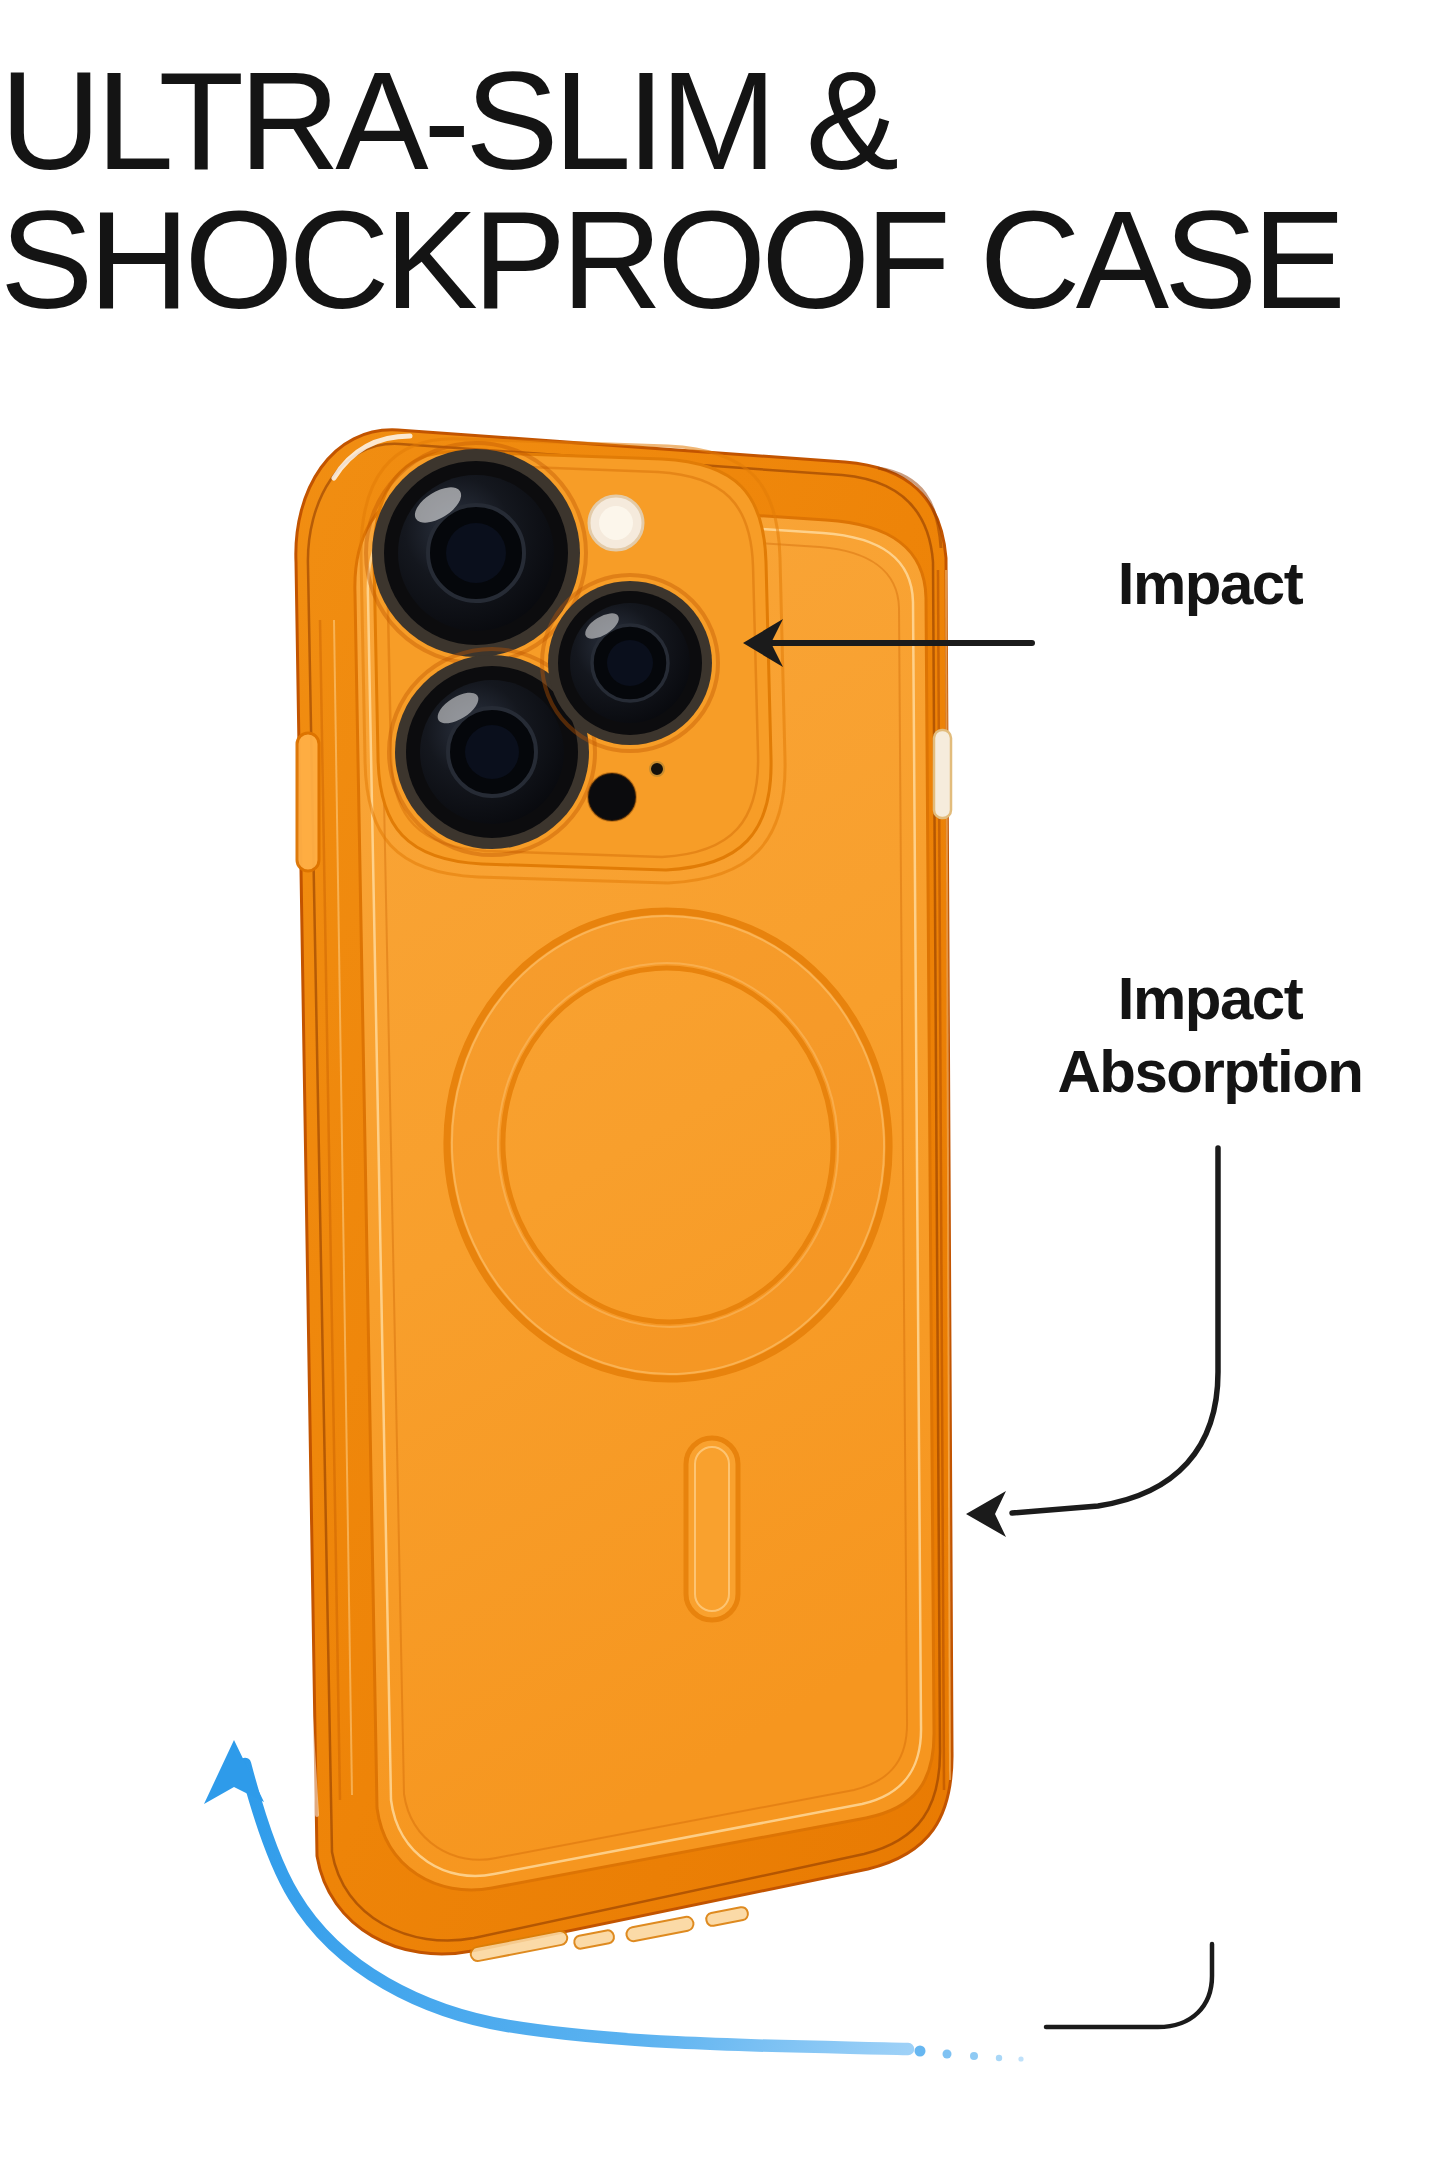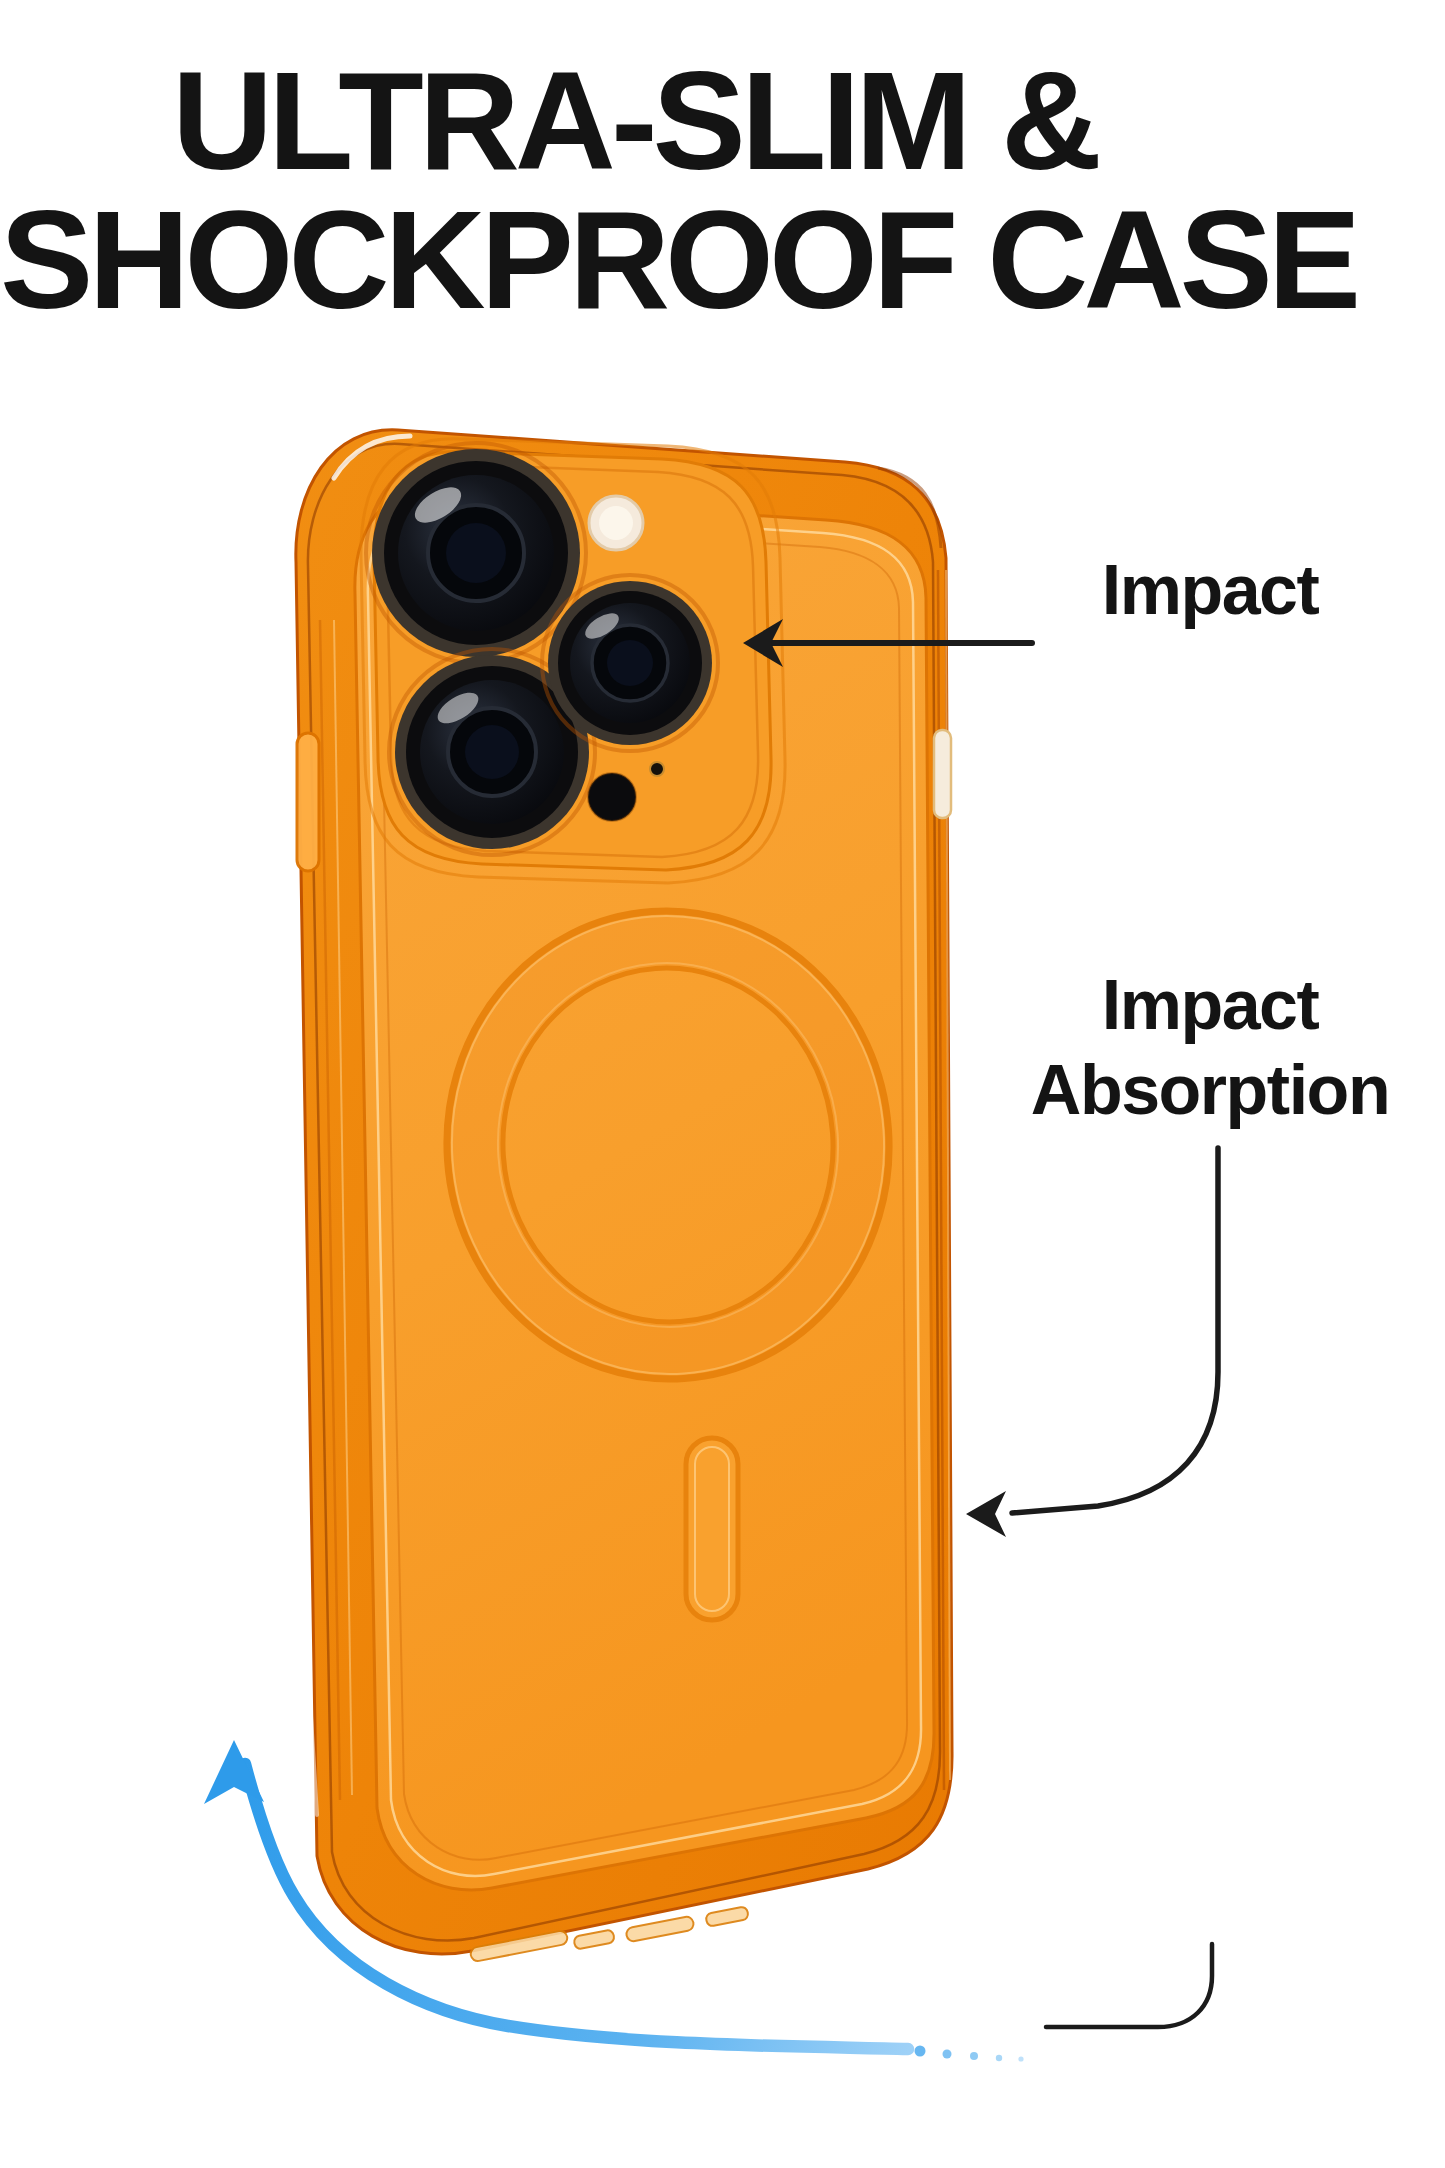--- a/index.html
+++ b/index.html
@@ -10,27 +10,27 @@
   body{
     background:var(--bg);
     font-family:"Liberation Sans", sans-serif;
     position:relative;
     overflow:hidden;
   }
   .canvas{position:absolute;inset:0;width:1445px;height:2168px;}
   .illustration{position:absolute;left:0;top:0;width:1445px;height:2168px;}
   .page-title{
     position:absolute;left:0;top:52px;width:1269px;
-    text-align:center;color:var(--ink);
-    font-size:140px;font-weight:700;line-height:0.99;
+    color:var(--ink);
+    font-size:140px;font-weight:400;line-height:0.99;
     letter-spacing:-5px;white-space:nowrap;
   }
   .callout{
     position:absolute;width:470px;text-align:center;color:var(--ink);
-    font-size:70px;font-weight:700;line-height:1.21;letter-spacing:-1.5px;
+    font-size:60px;font-weight:700;line-height:1.21;letter-spacing:-1.5px;
     white-space:nowrap;
   }
   .callout.impact{left:975px;top:548px;}
   .callout.magsafe{left:975px;top:963px;}
   .callout.shock{left:975px;top:1757px;}
 </style>
 </head>
 <body>
 
 <div class="canvas">

